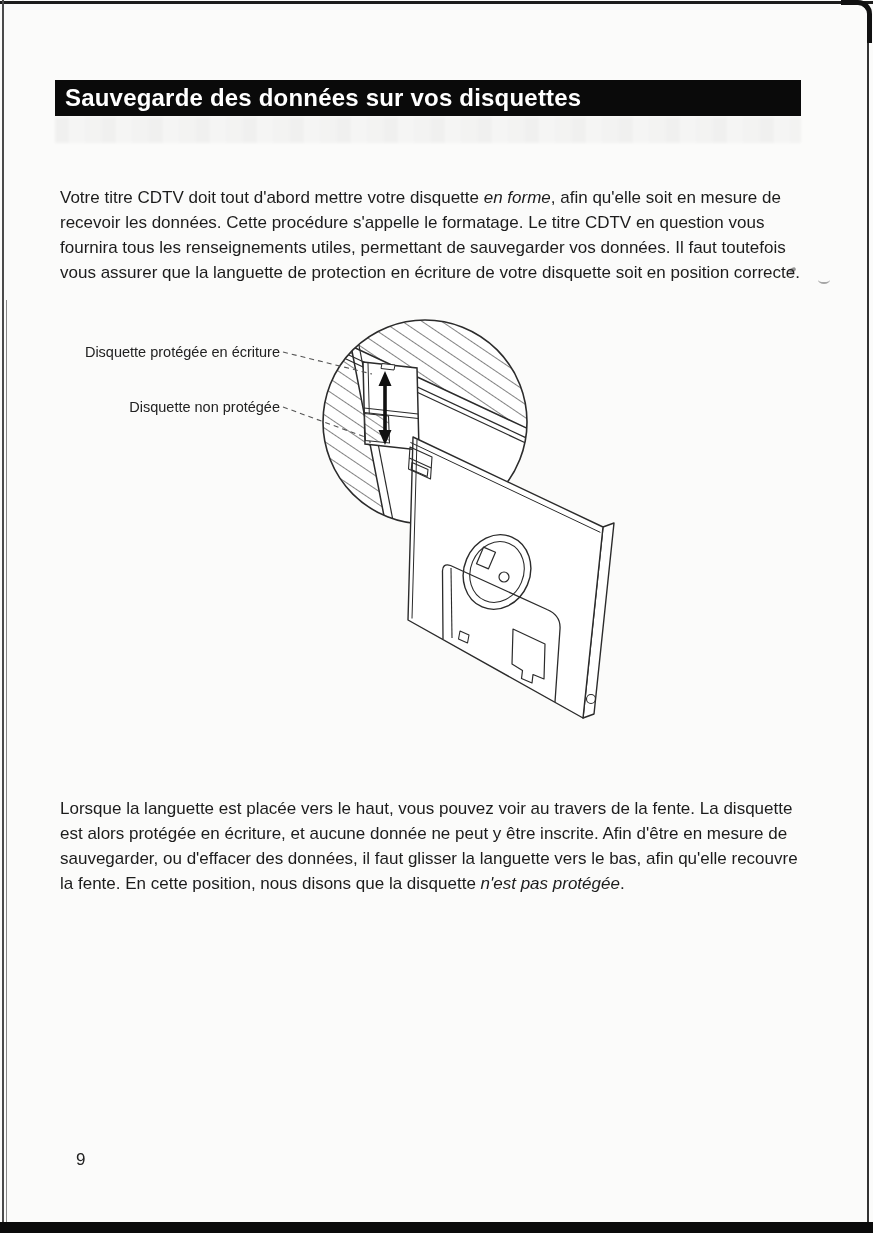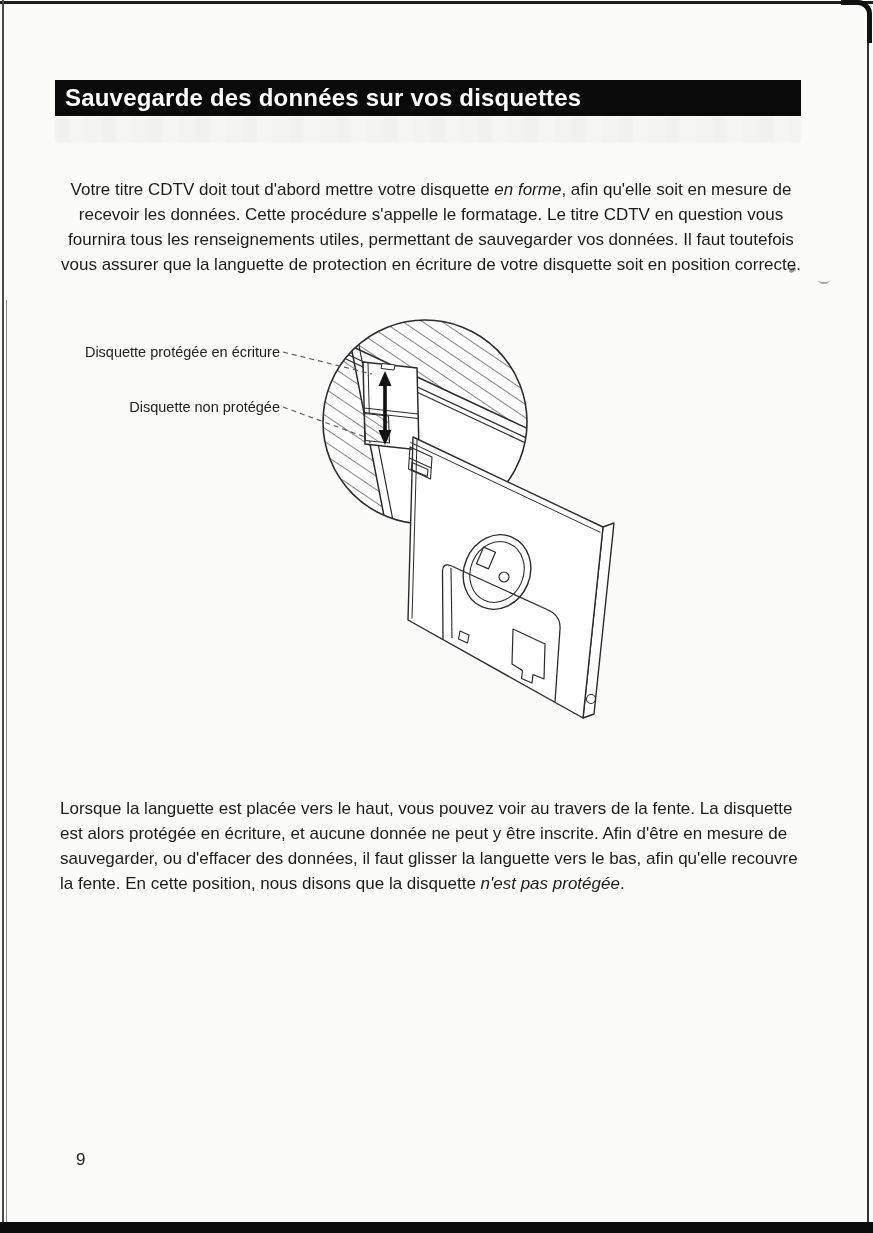--- a/index.html
+++ b/index.html
@@ -35,21 +35,21 @@
     position:absolute;left:55px;top:117px;width:746px;height:26px;
     background:repeating-linear-gradient(90deg,#9a9a9a 0 14px,#c9c9c9 14px 30px,#b0b0b0 30px 47px);
     opacity:.10;
     filter:blur(1px);
   }
   
   .para{
     position:absolute;left:60px;width:742px;
     font-size:17px;line-height:25px;color:#1c1c1c;
   }
-  .para-1{top:160px;text-align:center;}
+  .para-1{top:168px;}
   .para-2{top:784px;margin-top:12px;}
   .para em{font-style:italic;}
   
   .diagram{position:absolute;left:55px;top:300px;width:620px;height:480px;}
   
   .page-number{position:absolute;left:76px;top:1150px;font-size:17px;color:#222;}
   
   .mark-squiggle{
     position:absolute;left:818px;top:276px;width:12px;height:6px;
     border-bottom:2px solid #8a8a8a;border-radius:0 0 60% 60%;opacity:.75;

